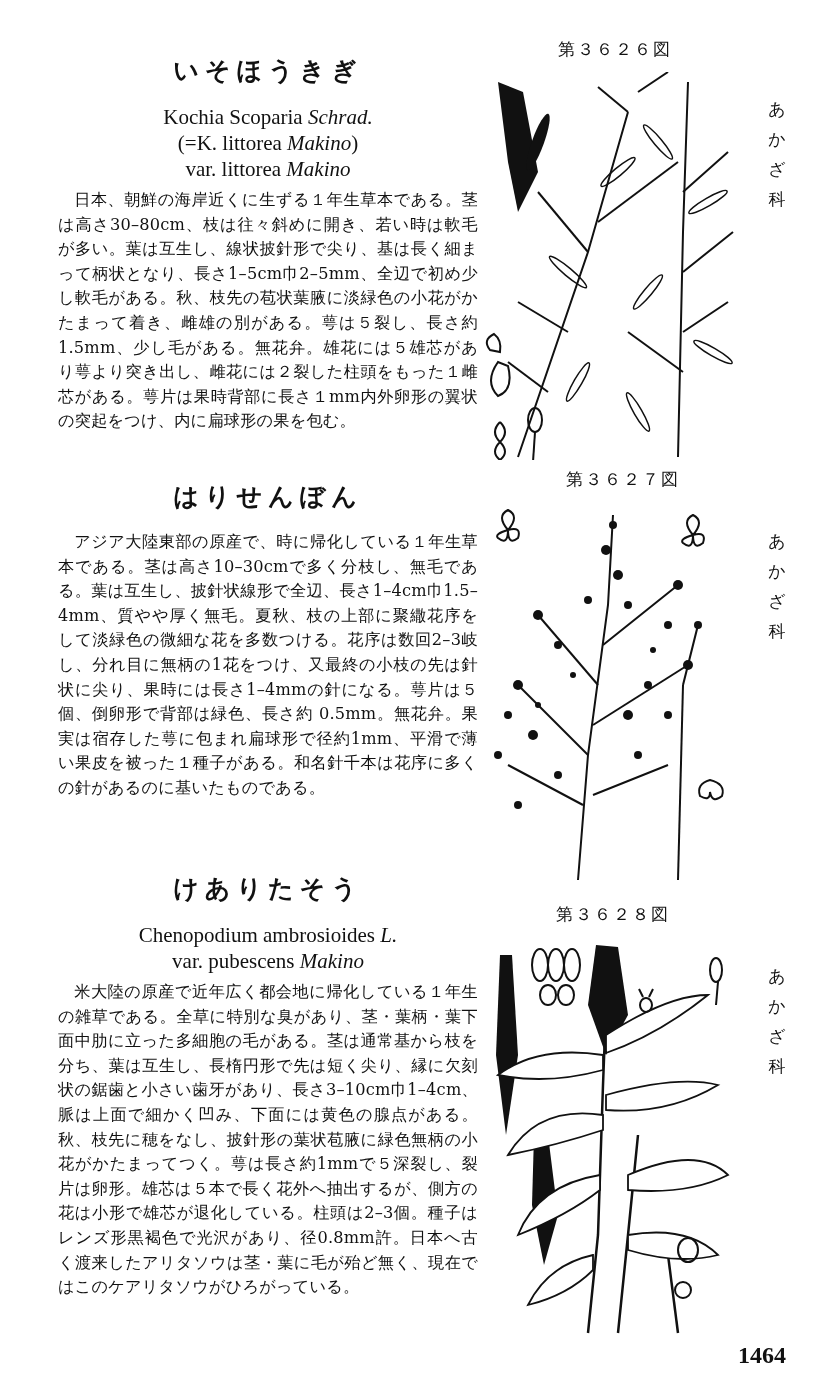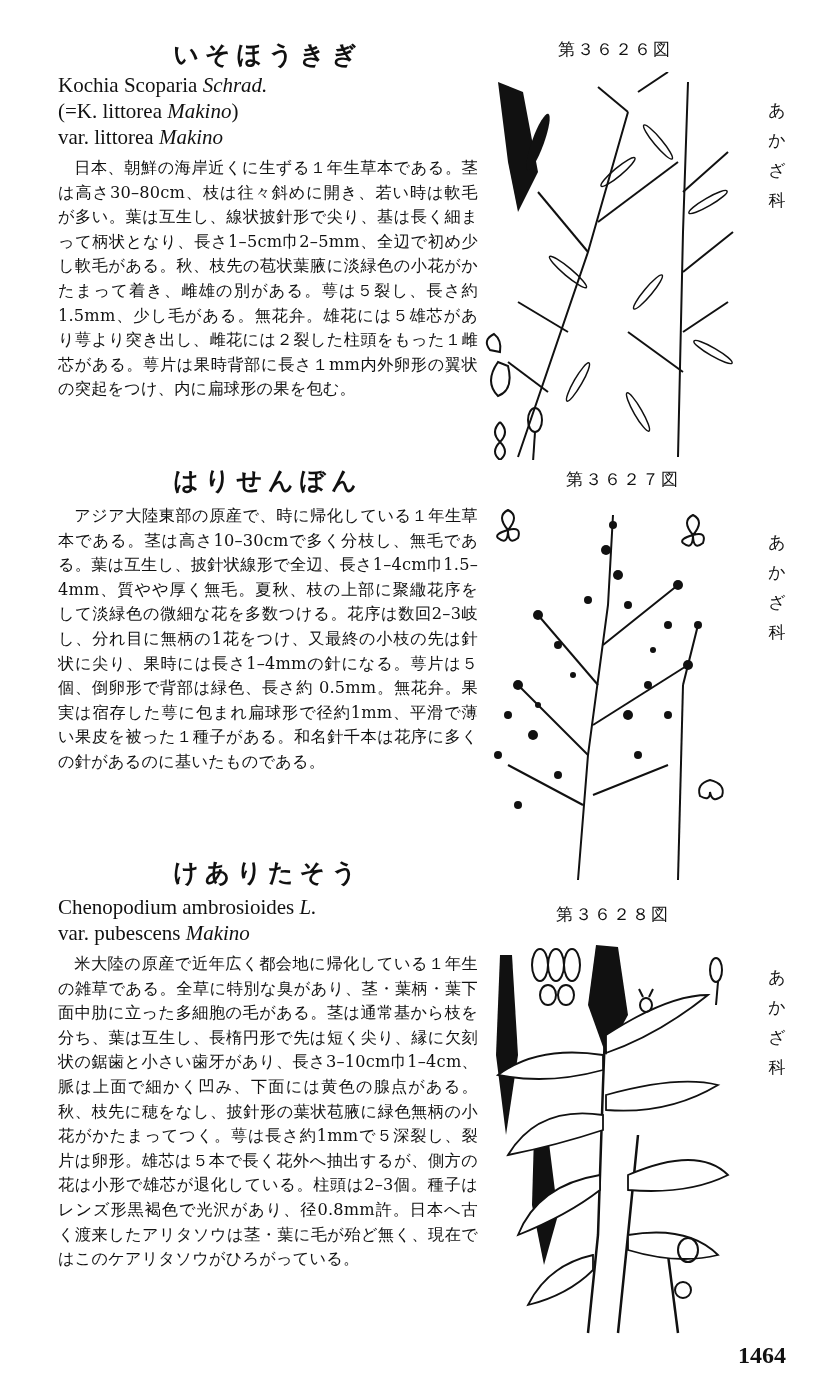--- a/index.html
+++ b/index.html
@@ -1,23 +1,23 @@
 <!DOCTYPE html>
 <html><head>
 <meta charset="utf-8">
 <style>
   html, body { margin: 0; padding: 0; background: #ffffff; }
   body { width: 840px; height: 1400px; position: relative; overflow: hidden; color: #111; font-family: "DejaVu Serif", serif; }
   .entry { position: absolute; left: 58px; width: 420px; }
-  .jp-title { text-align: center; font-family: "DejaVu Sans", sans-serif; font-weight: bold; font-size: 25px; letter-spacing: 6px; line-height: 34px; margin: 0; }
-  .sci { text-align: left; font-family: "Liberation Serif", serif; font-size: 21px; line-height: 26px; margin: 0; }
+  .jp-title { text-align: center; font-family: "DejaVu Sans", sans-serif; font-weight: bold; font-size: 25px; letter-spacing: 6px; line-height: 34px; margin: 16px; }
+  .sci { text-align: center; font-family: "Liberation Serif", serif; font-size: 21px; line-height: 26px; margin: 0; }
   .sci i { font-style: italic; }
   .body-text { font-family: "DejaVu Serif", serif; font-size: 16.2px; line-height: 24.6px; margin: 6px 0 0 0; text-align: justify; text-indent: 1em; letter-spacing: 0.2px; }
   .fig-label { position: absolute; font-family: "DejaVu Serif", serif; font-size: 17px; letter-spacing: 2px; }
-  .family { position: absolute; width: 22px; font-family: Liberation Serif, serif; font-size: 17px; line-height: 30px; text-align: center; }
+  .family { position: absolute; width: 22px; font-family: Liberation Mono, monospace; font-size: 17px; line-height: 30px; text-align: center; }
   .illus { position: absolute; }
   .page-num { position: absolute; left: 738px; top: 1342px; font-family: "Liberation Serif", serif; font-weight: bold; font-size: 24px; }
 </style>
 </head>
 <body>
 
 <div class="entry" style="top:38px;">
   <h2 class="jp-title">いそほうきぎ</h2>
   <p class="sci"><span>Kochia Scoparia </span><i>Schrad.</i></p>
   <p class="sci"><span>(=K. littorea </span><i>Makino</i><span>)</span></p>

